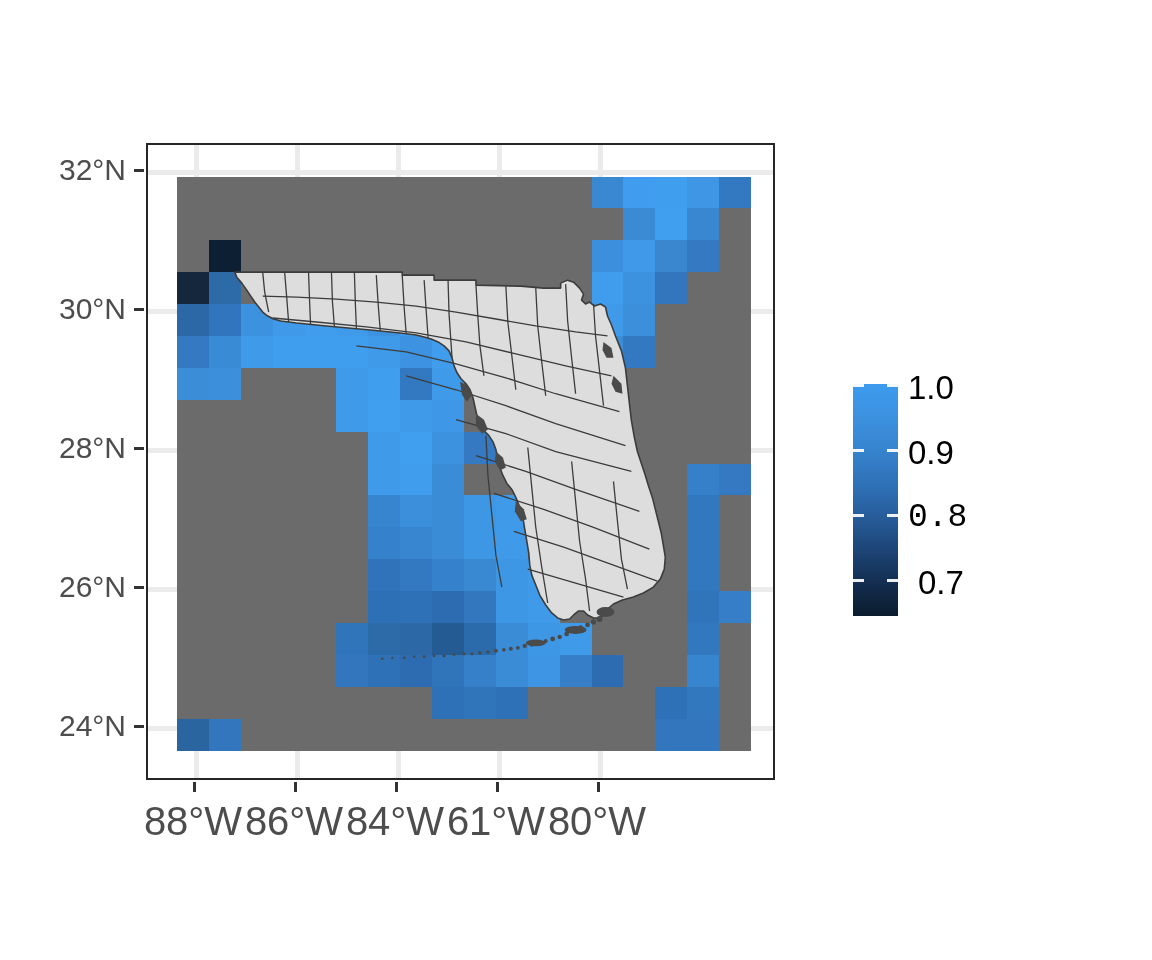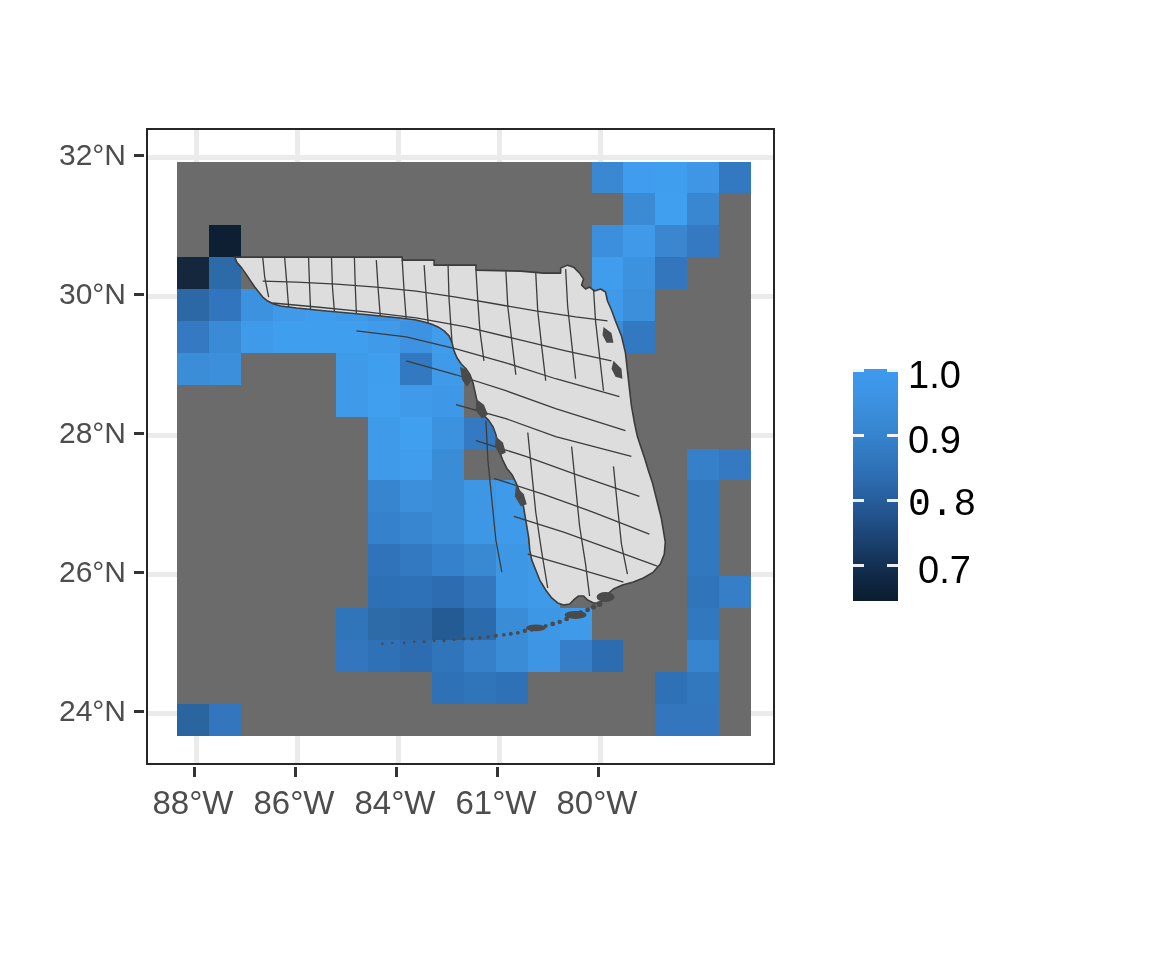--- a/index.html
+++ b/index.html
@@ -3,21 +3,21 @@
 <meta charset="utf-8">
 <style>
   html,body{margin:0;padding:0;}
   body{
     width:1152px;height:960px;
     background:#ffffff;
     font-family:"Liberation Sans", sans-serif;
     overflow:hidden;
     position:relative;
   }
-  #stage{position:absolute;left:0;top:0;width:1152px;height:912px;}
+  #stage{position:absolute;left:0;top:15px;width:1152px;height:912px;}
 
   
   #panel-wrap{position:absolute;left:146px;top:128px;width:629px;height:637px;}
   #panel{
     position:absolute;left:0;top:0;width:100%;height:100%;
     background:#ffffff;
     border:2.5px solid #262626;
     box-sizing:border-box;
   }
   #panel-inner{position:absolute;left:0;top:0;width:100%;height:100%;overflow:hidden;}
@@ -30,21 +30,21 @@
 
   
   .ytick-label{
     position:absolute;right:0;
     font-size:30px;color:#4d4d4d;
     text-align:right;white-space:nowrap;
     line-height:1;
   }
   .xtick-label{
     position:absolute;
-    font-size:33px;color:#4d4d4d;
+    font-size:40px;color:#4d4d4d;
     text-align:center;white-space:nowrap;
     line-height:1;
   }
   .tick-mark-y{position:absolute;width:10px;height:3px;background:#333333;}
   .tick-mark-x{position:absolute;width:3px;height:10px;background:#333333;}
 
   
   #legend{position:absolute;left:851px;top:296px;width:280px;height:320px;}
   #legend-title{
     position:absolute;left:0;top:0;
@@ -54,21 +54,21 @@
     position:absolute;left:2px;top:73px;width:45px;height:232px;
   }
   #legend-bar .grad{position:absolute;inset:0;}
   .legend-tick{
     position:absolute;height:3px;width:11px;background:#ffffff;opacity:.92;
   }
   .legend-tick.left{left:0;}
   .legend-tick.right{right:0;}
   .legend-label{
     position:absolute;left:57px;
-    font-size:38px;color:#000000;line-height:1;white-space:nowrap;
+    font-size:33px;color:#000000;line-height:1;white-space:nowrap;
   }
 </style>
 </head>
 <body>
 
 <div id="stage">
 
   <div id="panel-wrap">
     <div id="panel">
       <div id="panel-inner">

